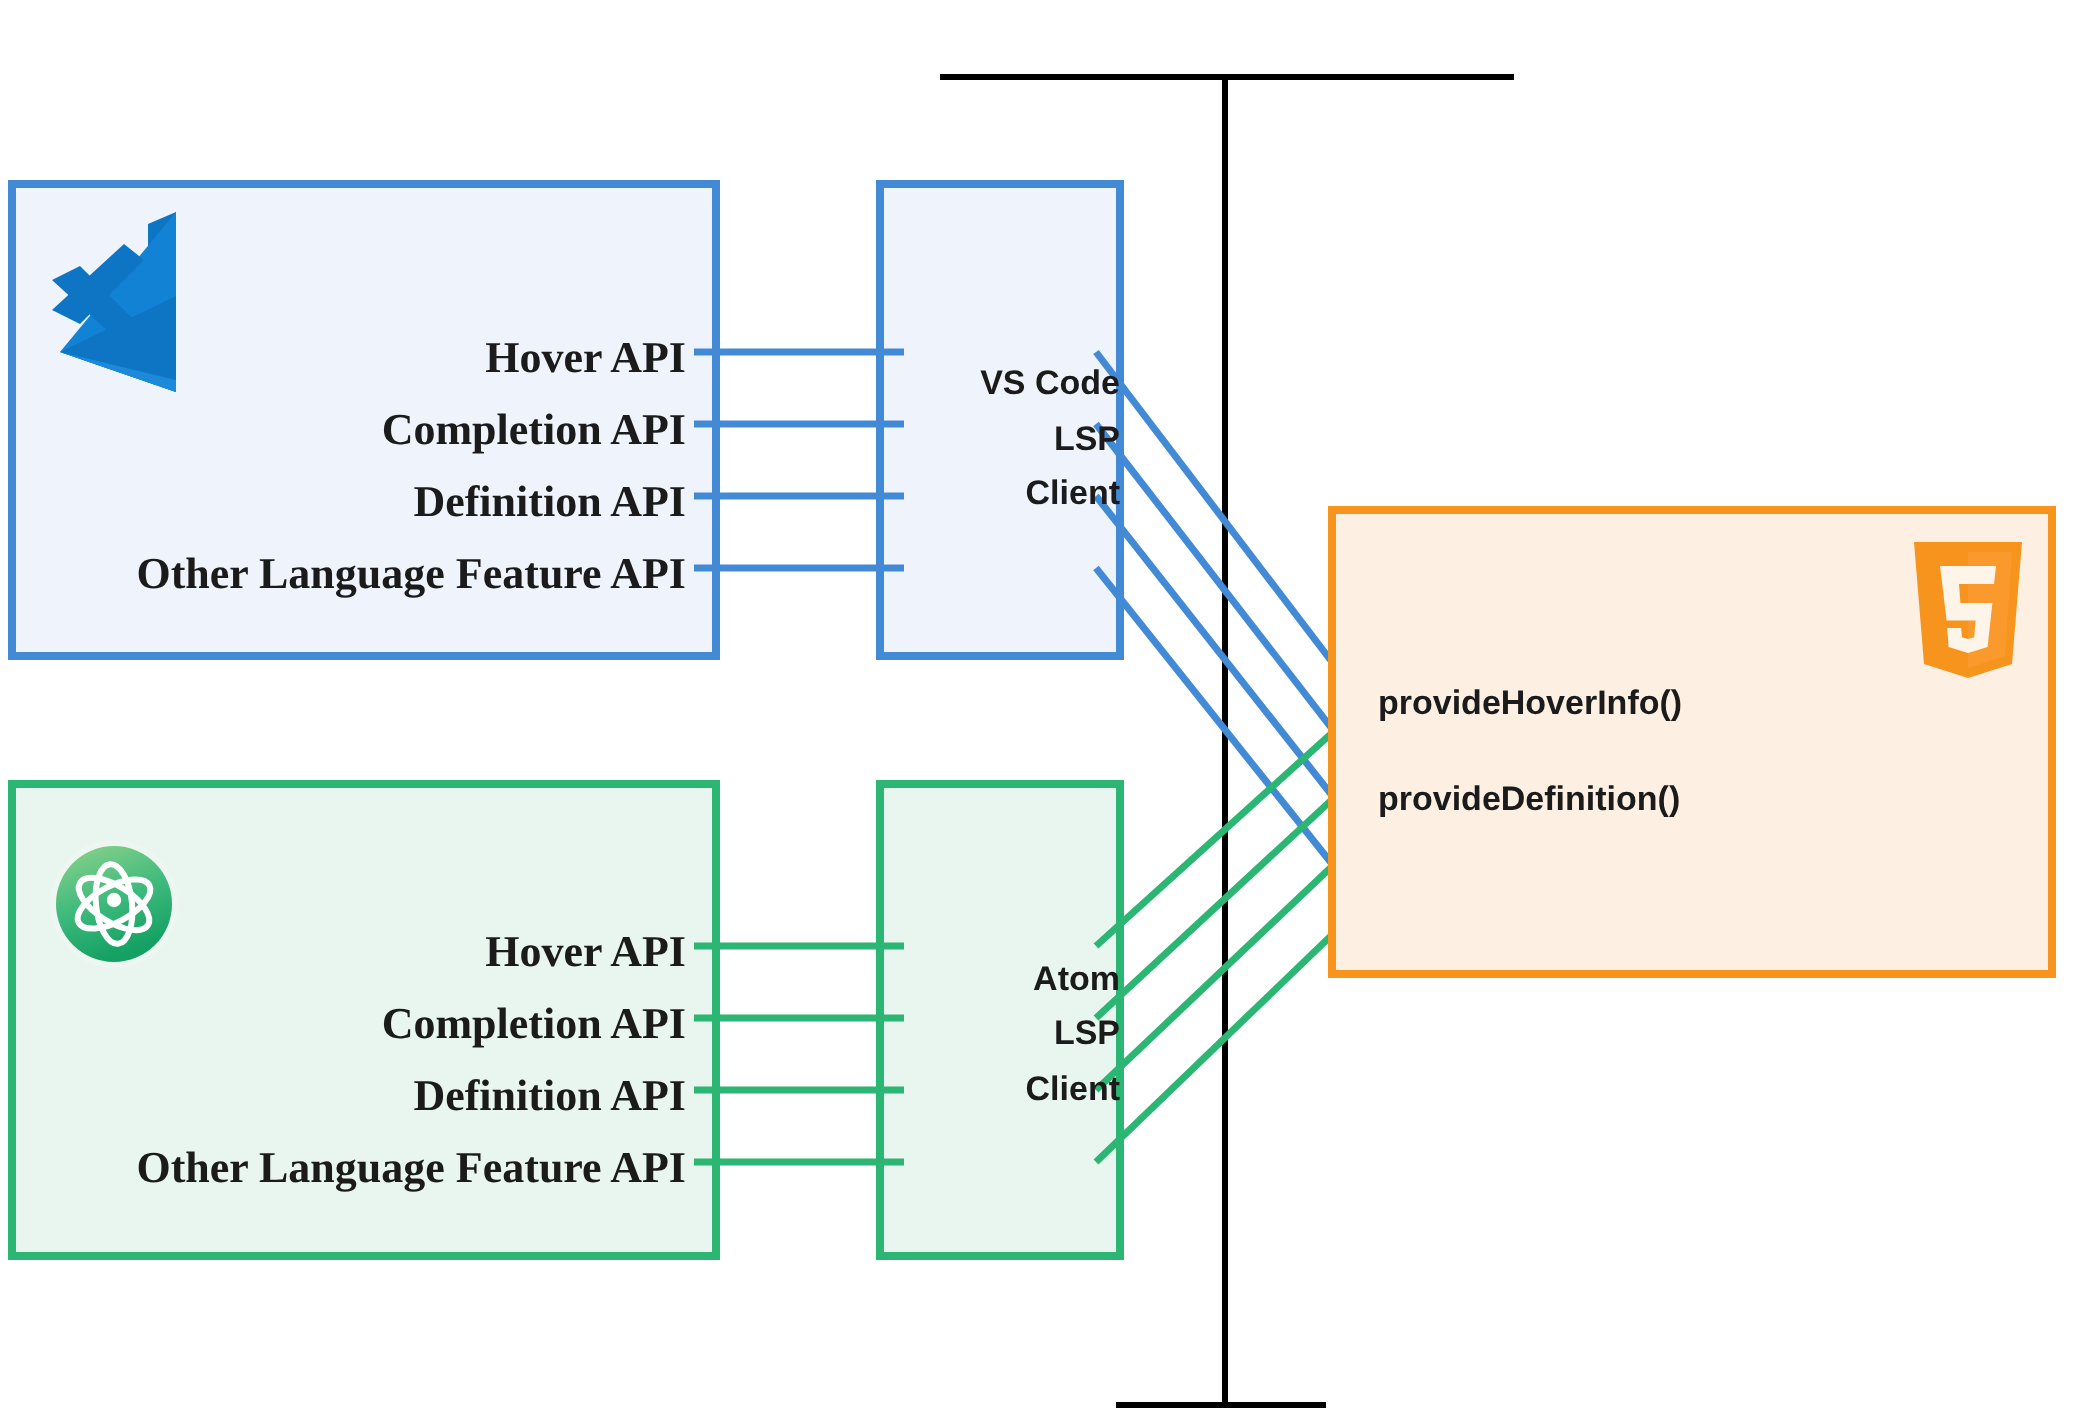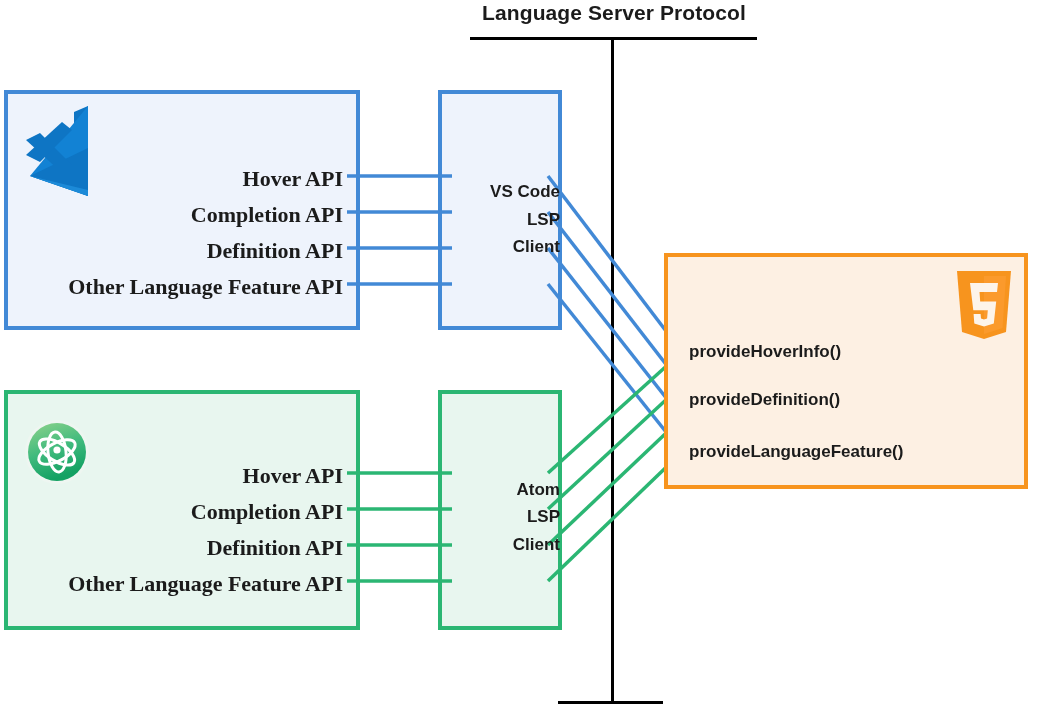--- a/index.html
+++ b/index.html
@@ -139,21 +139,20 @@
     <rect x="666" y="255" width="360" height="232" fill="#fdf0e3" stroke="#f7941e" stroke-width="4"></rect>
 
     <g>
       <path d="M 957 271 L 1011 271 L 1006 332 L 984 339 L 962 332 Z" fill="#f7941e"></path>
       <path d="M 984 276 L 1006 276 L 1002.5 328 L 984 334 Z" fill="#fb9a2c"></path>
       <path d="M 970 283 L 998 283 L 997 292 L 979.5 292 L 980.2 301.5 L 996.2 301.5 L 993.8 323.5 L 984 326.5 L 974.3 323.5 L 973.6 314 L 980.6 314 L 981 318.6 L 984 319.5 L 987.1 318.6 L 987.8 310.2 L 973.3 310.2 Z" fill="#fdf4ea"></path>
     </g>
 
   </svg>
 
-  <div class="lbl" id="lsp-title">Language Server Protocol</div>
 
   <div class="lbl api-label" style="right:700px; top:168px;">Hover API</div>
   <div class="lbl api-label" style="right:700px; top:204px;">Completion API</div>
   <div class="lbl api-label" style="right:700px; top:240px;">Definition API</div>
   <div class="lbl api-label" style="right:700px; top:276px;">Other Language Feature API</div>
 
   <div class="lbl client-label" style="left:440px; top:183px;">VS Code</div>
   <div class="lbl client-label" style="left:440px; top:211px;">LSP</div>
   <div class="lbl client-label" style="left:440px; top:238px;">Client</div>
 
@@ -162,15 +161,14 @@
   <div class="lbl api-label" style="right:700px; top:537px;">Definition API</div>
   <div class="lbl api-label" style="right:700px; top:573px;">Other Language Feature API</div>
 
   <div class="lbl client-label" style="left:440px; top:481px;">Atom</div>
   <div class="lbl client-label" style="left:440px; top:508px;">LSP</div>
   <div class="lbl client-label" style="left:440px; top:536px;">Client</div>
 
 
   <div class="lbl method-label" style="top:343px;">provideHoverInfo()</div>
   <div class="lbl method-label" style="top:391px;">provideDefinition()</div>
-  <div class="lbl method-label" style="top:443px;">provideLanguageFeature()</div>
 
 </div>
 
 </body></html>

